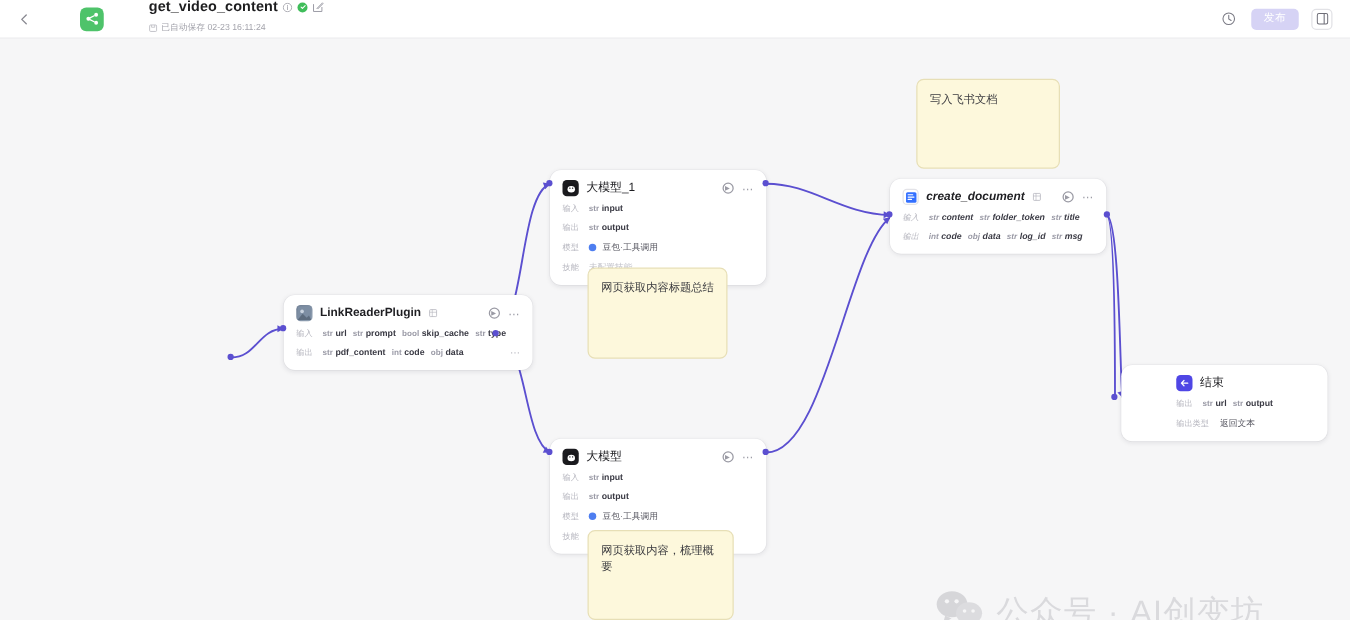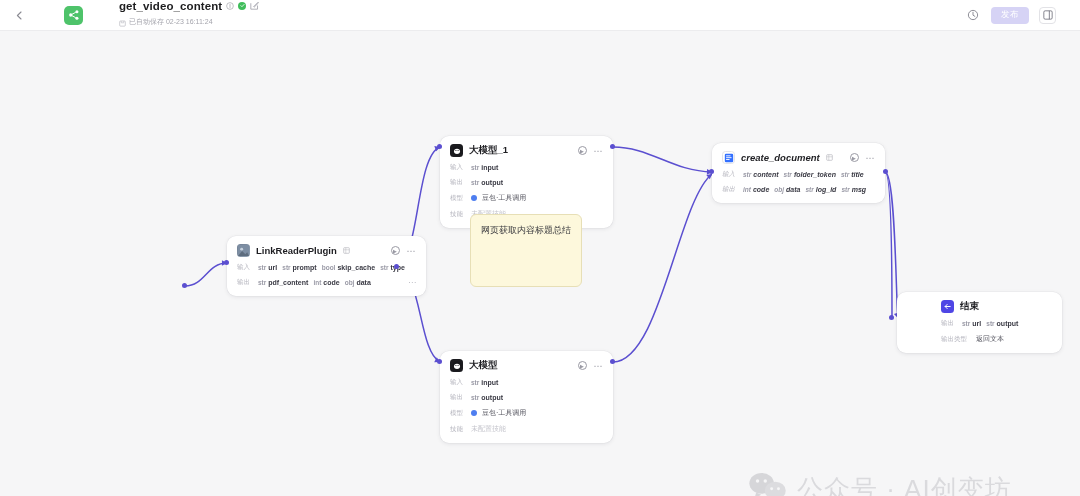--- a/index.html
+++ b/index.html
@@ -31,21 +31,21 @@
   .title-text { font-size: 11.5px; font-weight: bold; color: #1d1d1f; letter-spacing: .1px; }
   .t-icon { font-size: 9px; color: #a0a0a8; display: inline-flex; align-items: center; }
   .green-dot {
     width: 8px; height: 8px; border-radius: 50%; background: #3fbd5a;
     display: inline-flex; align-items: center; justify-content: center;
     color: #fff; font-size: 6px; line-height: 1;
   }
   .subtitle-row { display: flex; align-items: center; gap: 3px; margin-top: 1px; }
   .subtitle-text { font-size: 7px; color: #a4a4ac; }
   .header-right {
-    margin-left: auto; display: flex; align-items: flex-start; gap: 10px; padding-right: 24px;
+    margin-left: auto; display: flex; align-items: flex-start; gap: 10px; padding-right: 14px;
   }
   .hdr-icon-btn {
     width: 16px; height: 16px; display: flex; align-items: center; justify-content: center;
     color: #7c7c86; cursor: pointer;
   }
   .publish-btn {
     width: 38px; height: 17px; border-radius: 4px; background: #d6d3f5;
     color: #ffffff; font-size: 8.5px; display: flex; align-items: center;
     justify-content: center; cursor: pointer; letter-spacing: .5px;
   }
@@ -69,21 +69,21 @@
   .node-ico {
     width: 13px; height: 13px; border-radius: 3.5px; flex: none;
     display: flex; align-items: center; justify-content: center;
     font-size: 8px; color: #fff; overflow: hidden;
   }
   .ico-purple { background: #4f46e5; }
   .ico-dark { background: #1b1b1f; }
   .ico-grey { background: linear-gradient(135deg,#6e7d92,#93a3b5); }
   .ico-feishu { background: #ffffff; border: 1px solid #e3e3e8; }
   .node-title { font-size: 9.5px; color: #1e1e22; font-weight: bold; }
-  .node-title.cn { font-weight: bold; }
+  .node-title.cn { font-weight: normal; }
   .head-badge { font-size: 7px; color: #b2b2bb; display: inline-flex; }
   .head-actions { margin-left: auto; display: flex; align-items: center; gap: 7px; }
   .circ-play {
     width: 9px; height: 9px; border-radius: 50%; border: 1px solid #9a9aa4;
     display: flex; align-items: center; justify-content: center; color: #9a9aa4;
     font-size: 5px; cursor: pointer;
   }
   .dots { color: #9a9aa4; font-size: 9px; letter-spacing: .5px; line-height: 6px; cursor: pointer; }
 
   .row { display: flex; align-items: center; gap: 5px; margin-top: 6px; }
@@ -435,25 +435,31 @@
           <span class="chip-t">str</span>
           <span class="chip-v">output</span>
         </span>
       </div>
       <div class="row">
         <span class="row-label wide">输出类型</span>
         <span class="chip-plain">返回文本</span>
       </div>
     </div>
 
+    <div class="note" style="left:733px; top:32px; width:115px; height:72px;">
+      <span>写入飞书文档</span>
+    </div>
 
     <div class="note" style="left:470px; top:183px; width:112px; height:73px;">
       <span>网页获取内容标题总结</span>
     </div>
 
+    <div class="note" style="left:470px; top:393px; width:117px; height:72px;">
+      <span>网页获取内容，梳理概要</span>
+    </div>
 
     <div class="watermark">
       <span>
         <svg width="40" height="32" viewBox="0 0 44 34">
           <ellipse cx="15" cy="13" rx="13.5" ry="11.5" fill="#8f8f97"></ellipse>
           <path d="M9 23 L7 30 L14.5 25.5 Z" fill="#8f8f97"></path>
           <circle cx="10.5" cy="10.5" r="1.9" fill="#f6f6f7"></circle>
           <circle cx="19" cy="10.5" r="1.9" fill="#f6f6f7"></circle>
           <ellipse cx="30" cy="21" rx="11.5" ry="9.8" fill="#a3a3aa"></ellipse>
           <path d="M36 29.5 L38.5 34 L32.5 31 Z" fill="#a3a3aa"></path>

